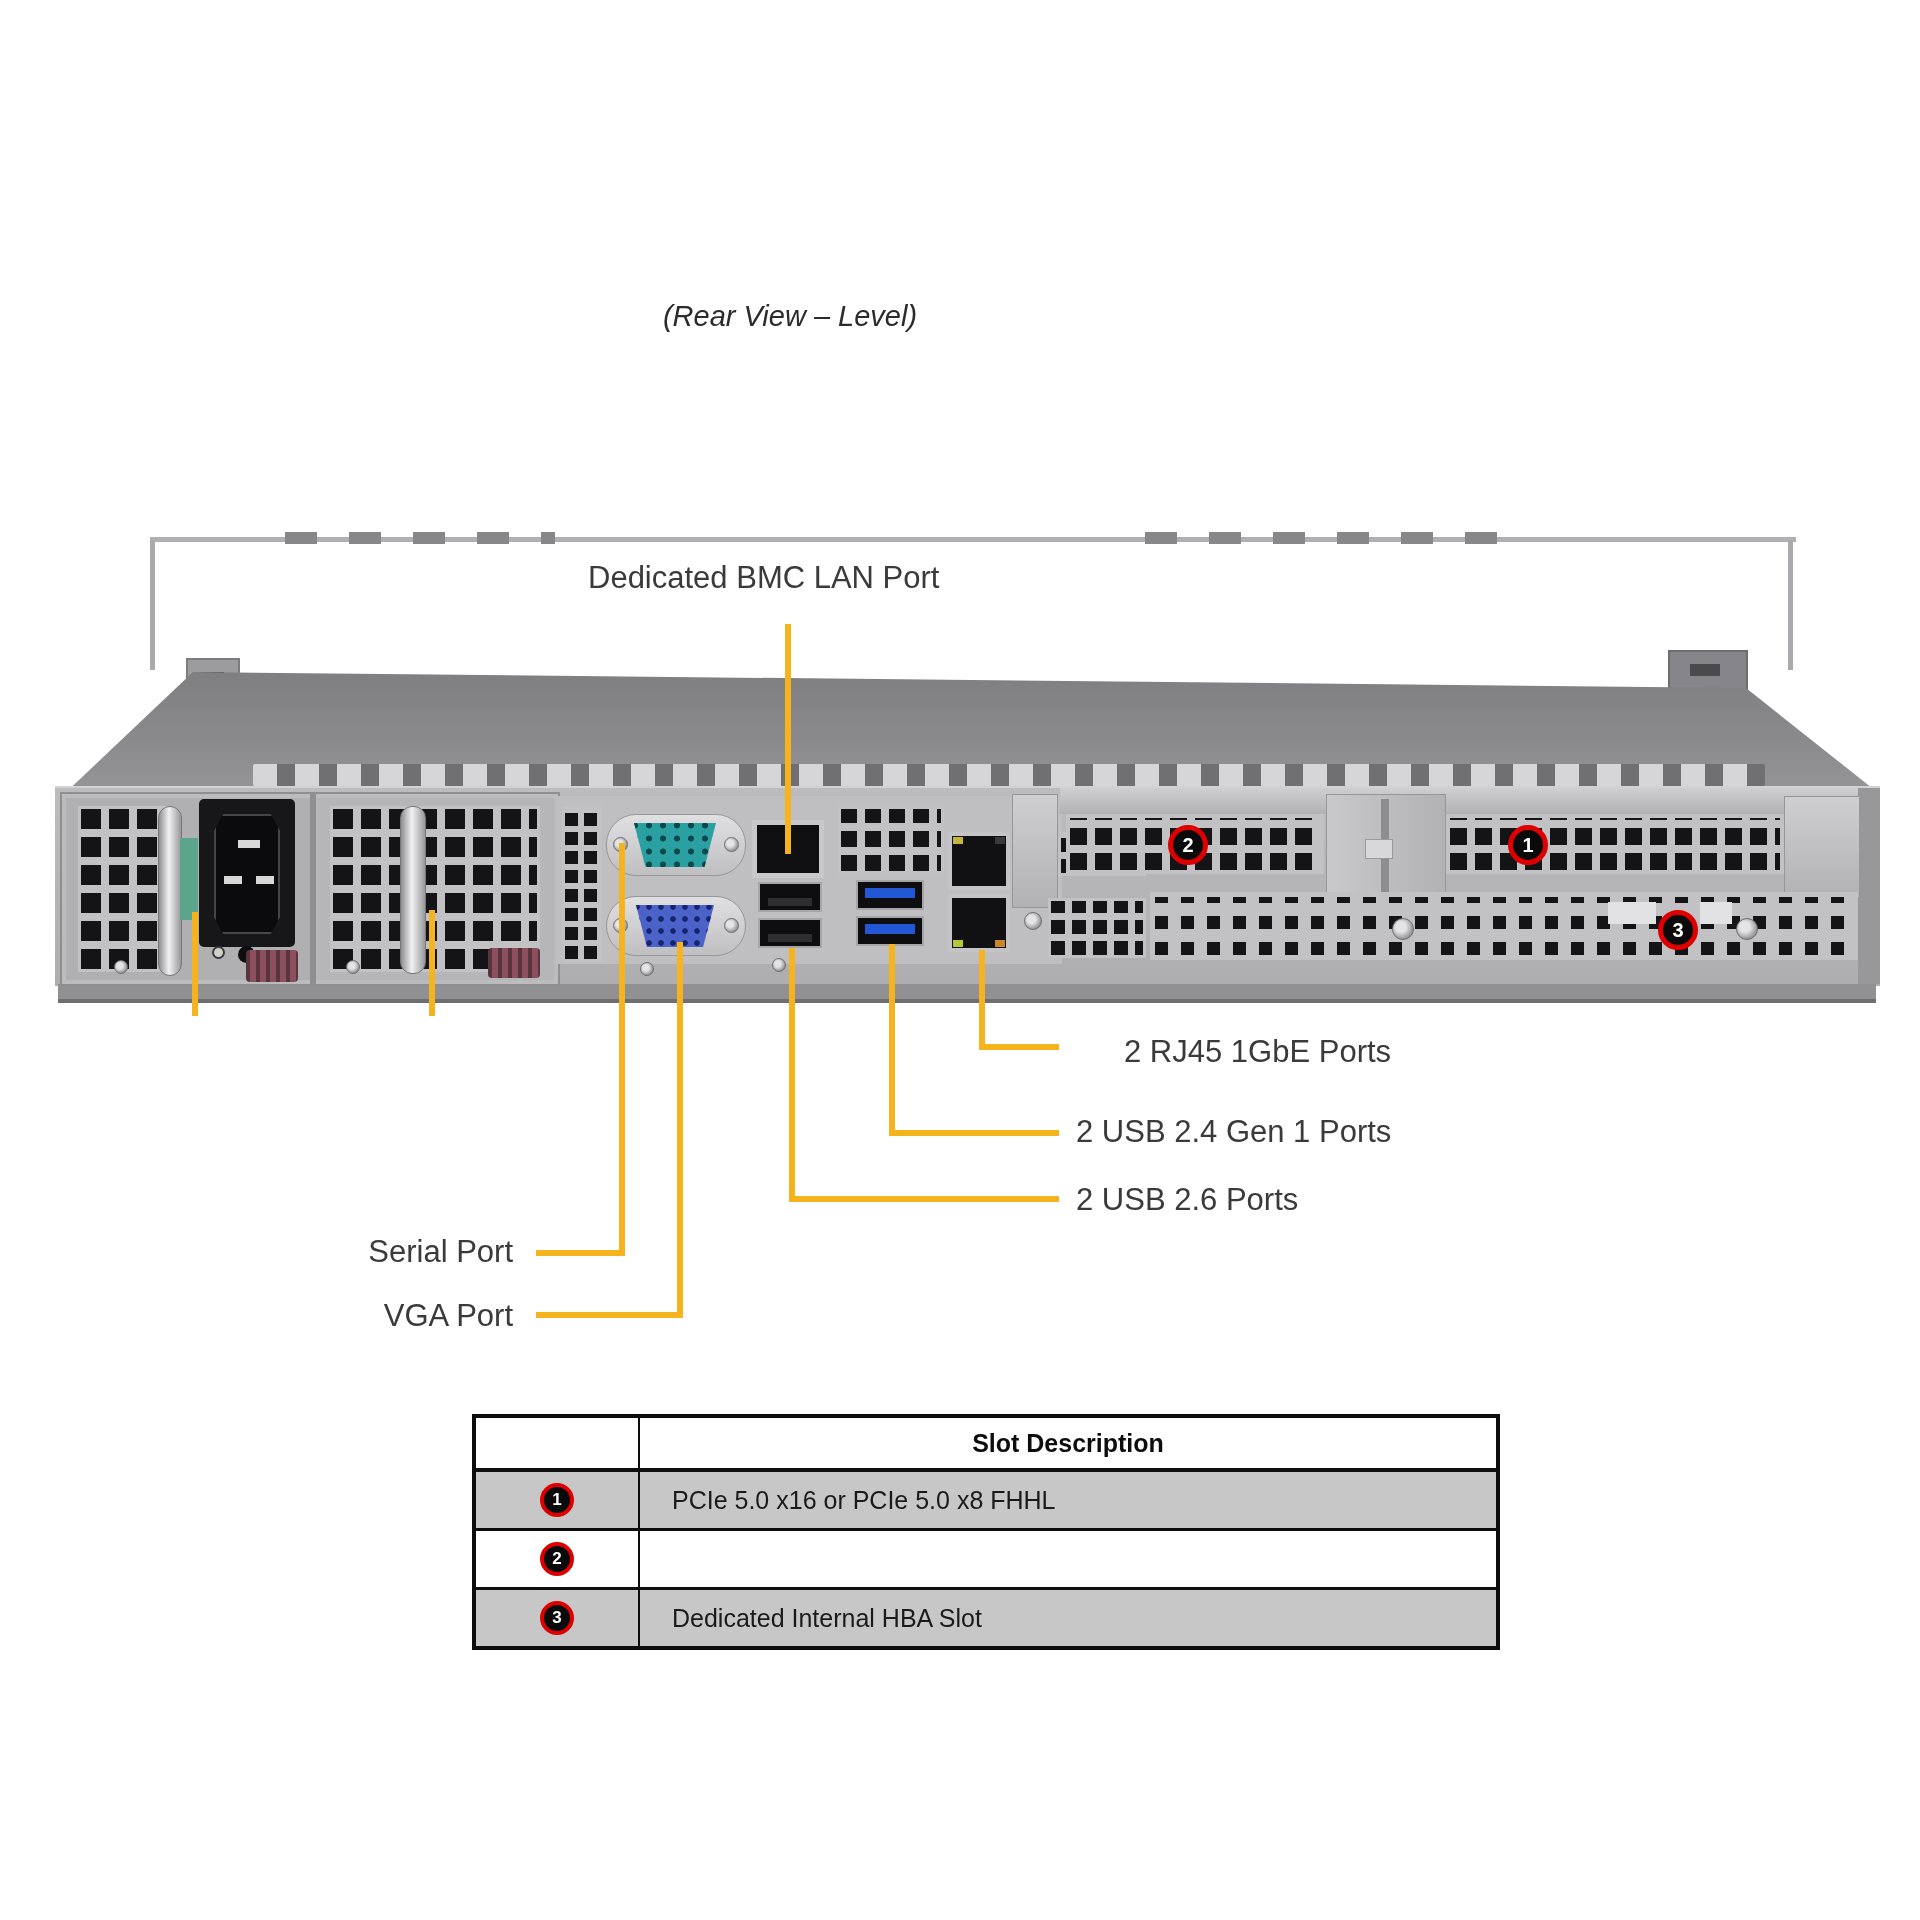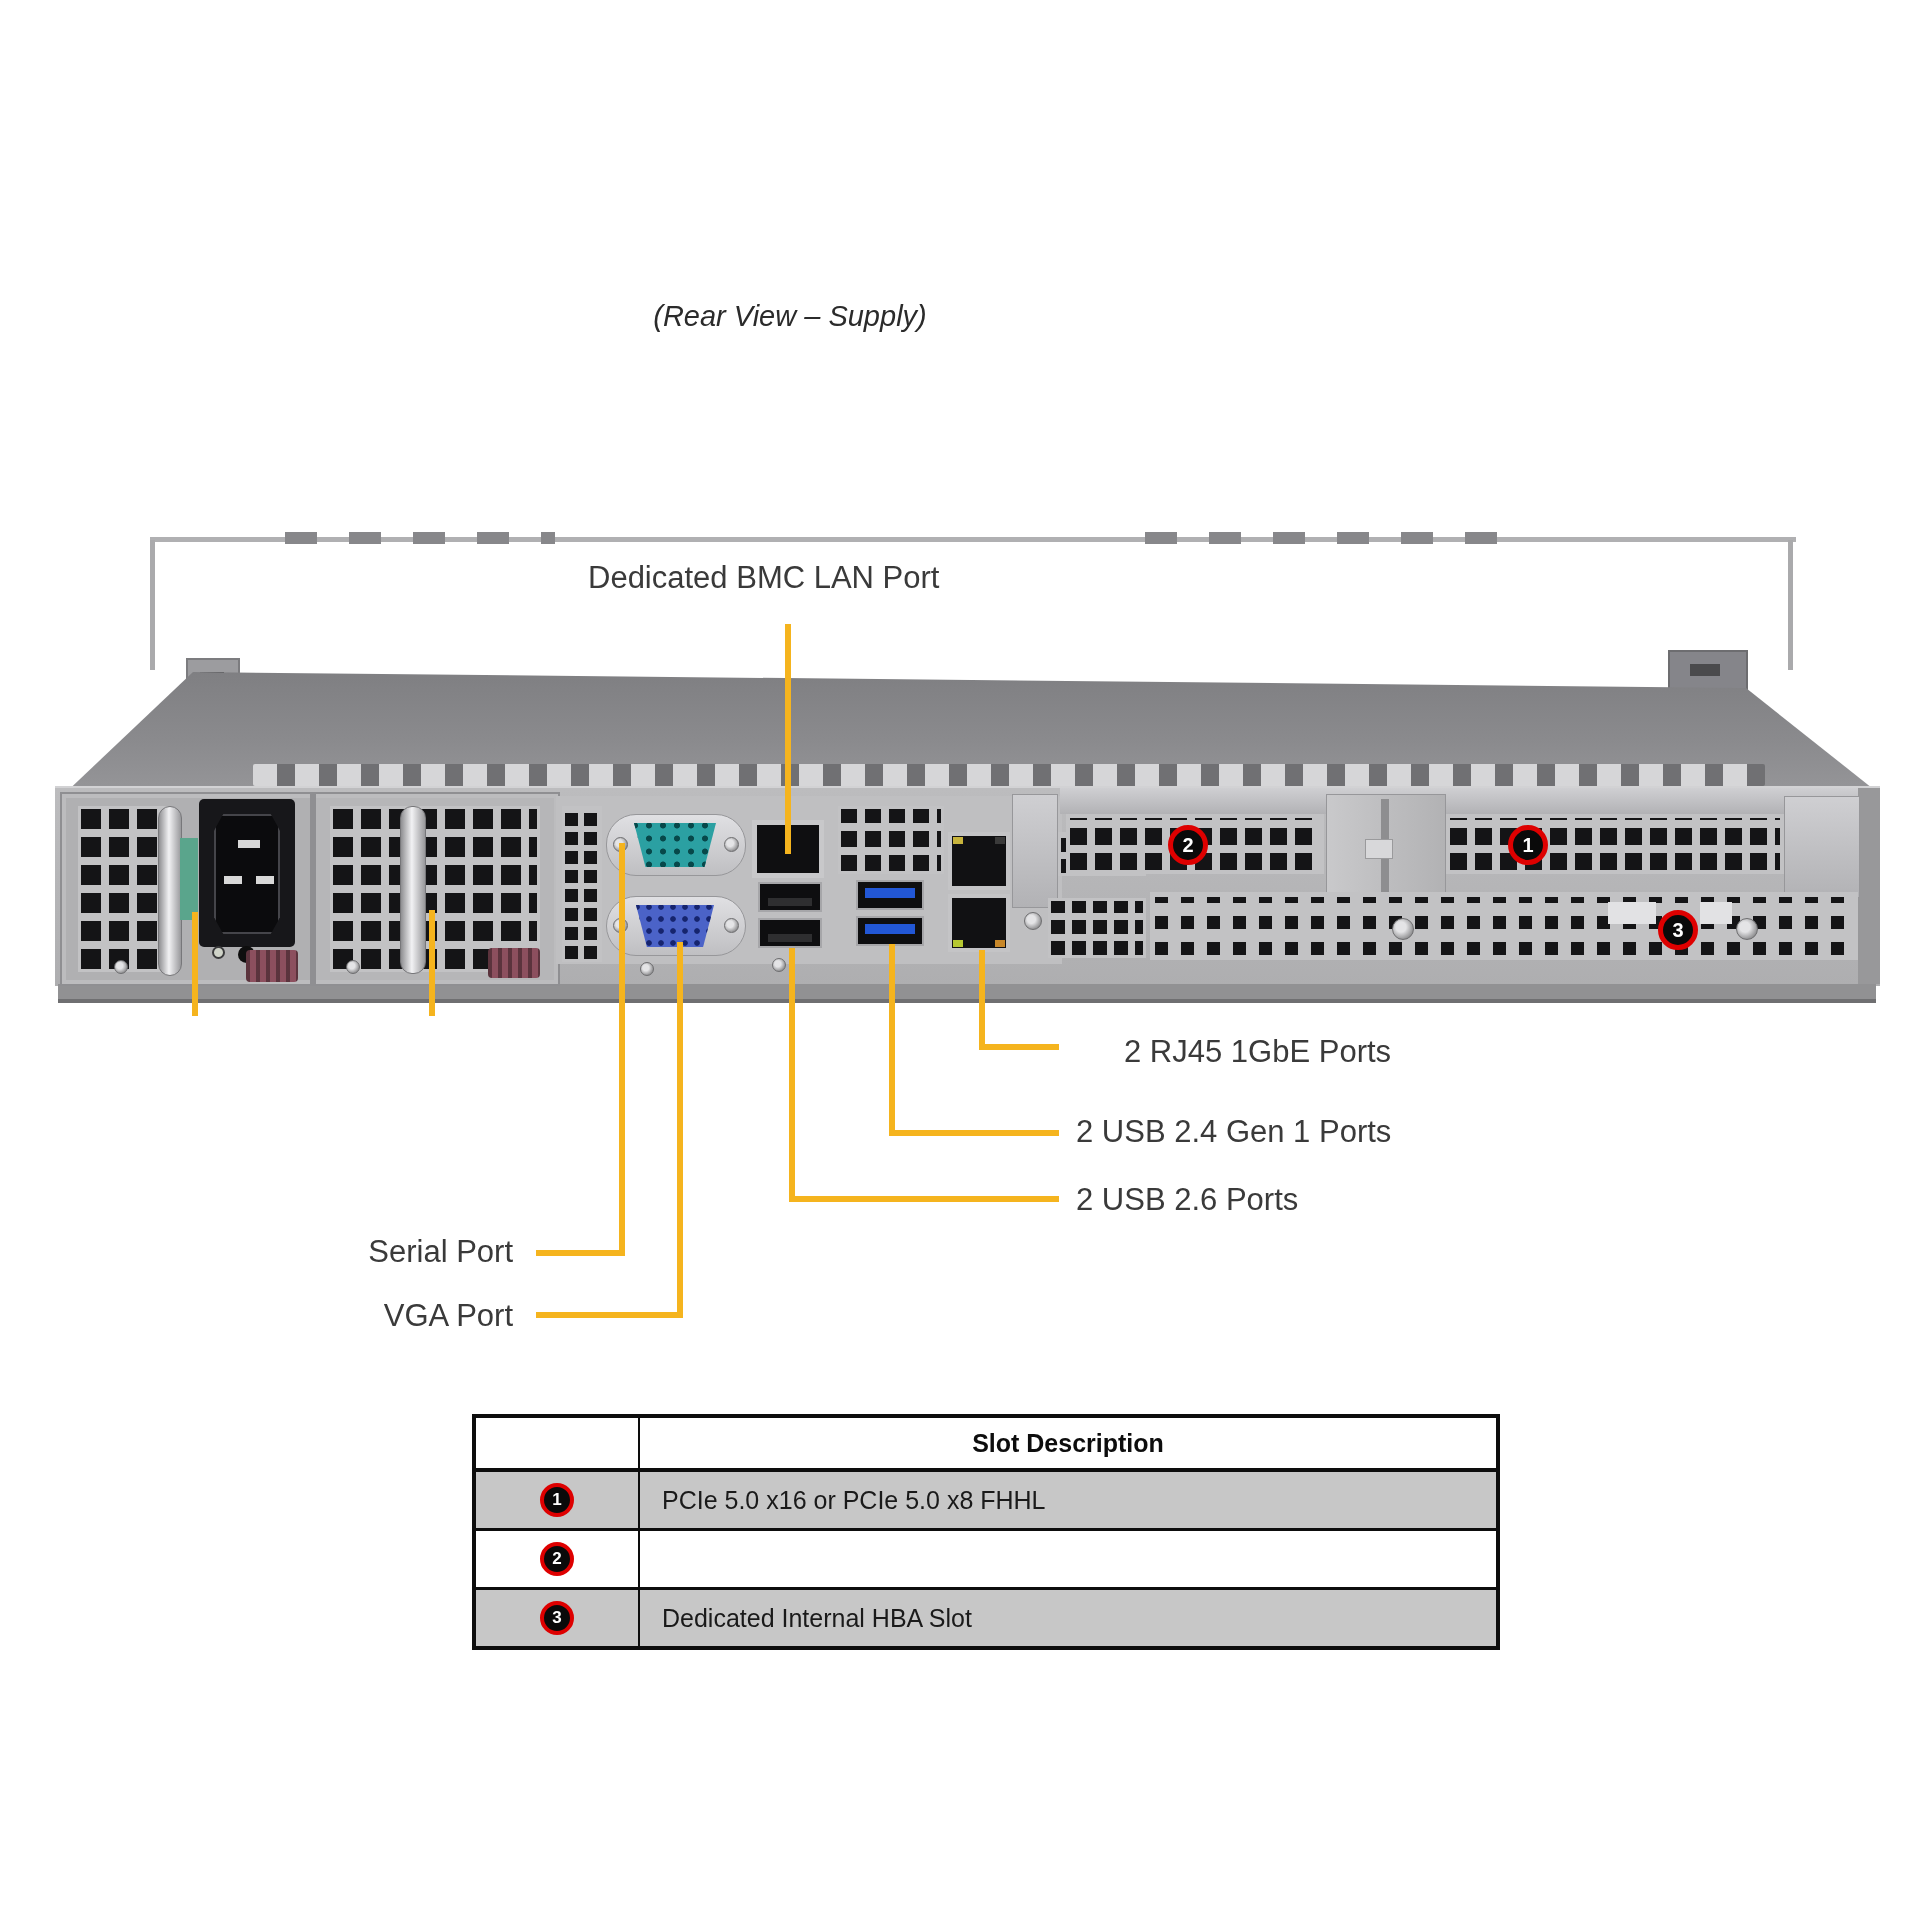--- a/index.html
+++ b/index.html
@@ -25,32 +25,32 @@
   .handle{background:linear-gradient(90deg,#8f8f92,#f2f2f4 45%,#98989b);border-radius:12px;border:1px solid #77777a;}
   .metal{background:linear-gradient(180deg,#cfcfd2,#b2b2b5);}
   
   #slot-table{position:absolute;left:472px;top:1414px;width:1028px;border:4px solid #0d0d0d;box-sizing:border-box;background:#fff;}
   .t-row{display:grid;grid-template-columns:164px 1fr;}
   .t-cell{display:flex;align-items:center;box-sizing:border-box;}
   .t-head{height:50px;border-bottom:4px solid #0d0d0d;}
   .t-body{height:56px;border-bottom:3px solid #0d0d0d;}
   .t-body:last-child{border-bottom:none;}
   .t-c1{justify-content:center;border-right:2px solid #0d0d0d;}
-  .t-c2{padding-left:22px;font-size:25px;color:#1a1a1a;}
+  .t-c2{padding-left:32px;font-size:25px;color:#1a1a1a;}
   .t-c2.head-txt{justify-content:center;padding-left:0;font-weight:bold;font-size:25px;color:#0d0d0d;}
   .row-gray{background:#c7c7c7;}
   .row-white{background:#ffffff;}
   .t-callout{width:34px;height:34px;border-width:4px;font-size:17px;}
 </style>
 </head>
 <body>
 
 <div id="page">
 
-  <div class="abs" style="left:560px;top:300px;width:460px;text-align:center;font-size:29px;font-style:italic;color:#2b2b2b;">(Rear View – Supply)</div>
+  <div class="abs" style="left:560px;top:300px;width:460px;text-align:center;font-size:29px;font-style:italic;color:#2b2b2b;">(Rear View – Level)</div>
 
   <div class="abs lbl" style="left:588px;top:558px;">Dedicated BMC LAN Port</div>
 
   <div class="abs" style="left:0;top:0;width:1920px;height:1920px;">
 
     <div class="abs" style="left:150px;top:537px;width:1646px;height:5px;background:#b0b0b2;"></div>
     <div class="abs" style="left:285px;top:532px;width:270px;height:12px;background:repeating-linear-gradient(90deg,#87878a 0 32px,transparent 32px 64px);"></div>
     <div class="abs" style="left:1145px;top:532px;width:372px;height:12px;background:repeating-linear-gradient(90deg,#87878a 0 32px,transparent 32px 64px);"></div>
     <div class="abs" style="left:150px;top:540px;width:5px;height:130px;background:#aaaaac;"></div>
     <div class="abs" style="left:1788px;top:540px;width:5px;height:130px;background:#aaaaac;"></div>

